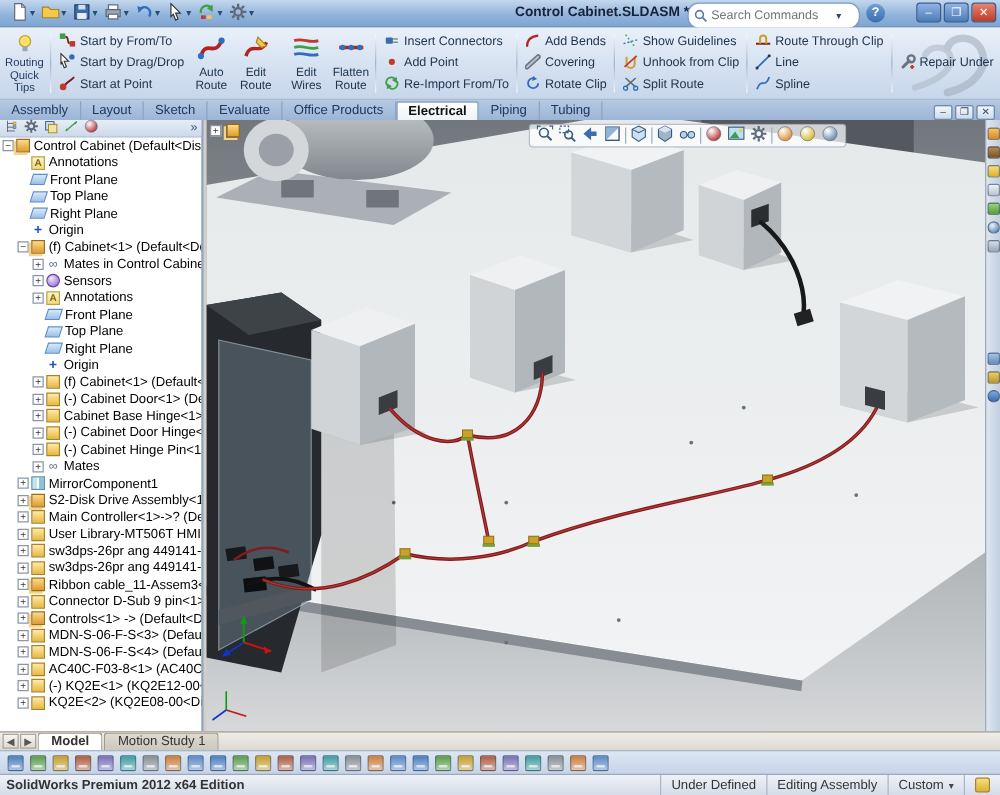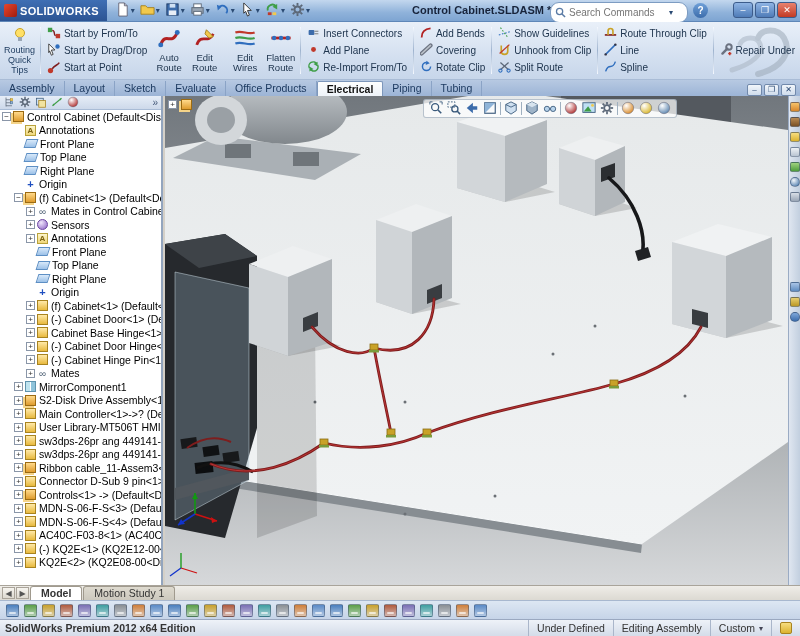--- a/index.html
+++ b/index.html
@@ -101,24 +101,20 @@
 #status-left{padding-left:5px;font-weight:bold;}
 #status-right{margin-left:auto;display:flex;align-items:center;height:100%;}
 .status-seg{padding:0 8px;border-left:1px solid #aab6ca;height:100%;display:flex;align-items:center;gap:4px;white-space:nowrap;}
 .caret-dn{font-size:8px;color:#445;}
 #status-edit-icon{width:12px;height:12px;background:linear-gradient(#f7dd7f,#dcb32f);border:1px solid #a8831f;border-radius:2px;}
 </style>
 </head>
 <body>
 
 <div id="titlebar">
-  <div id="logo">
-    <span class="logomark"></span>
-    <span class="logotext">SOLIDWORKS</span>
-  </div>
   <div id="tb-tools">
       <div class="tb-tool">
         <span><svg width="15" height="15" viewBox="0 0 16 16">
             <path d="M4,1 h6 l3,3 v11 h-9 z" fill="#fff" stroke="#667" stroke-width="1"></path>
             <path d="M10,1 v3 h3" fill="none" stroke="#667"></path>
           </svg></span>
         <span class="tb-caret">▾</span>
       </div>
       <div class="tb-tool">
         <span><svg width="15" height="15" viewBox="0 0 16 16">
@@ -276,21 +272,21 @@
               <rect x="2" y="5" width="7" height="6" rx="1" fill="#3c6cab"></rect>
               <line x1="9" y1="6.5" x2="14" y2="6.5" stroke="#8a8f94" stroke-width="1.5"></line>
               <line x1="9" y1="9.5" x2="14" y2="9.5" stroke="#8a8f94" stroke-width="1.5"></line>
             </svg></span>
           <span>Insert Connectors</span>
         </div>
         <div class="rbn-small">
           <span><svg width="13" height="13" viewBox="0 0 16 16">
               <circle cx="8" cy="8" r="3" fill="#c0392b"></circle>
             </svg></span>
-          <span>Add Plane</span>
+          <span>Add Point</span>
         </div>
         <div class="rbn-small">
           <span><svg width="13" height="13" viewBox="0 0 16 16">
               <path d="M3,10 A5,5 0 0 1 12,5" fill="none" stroke="#3f9e48" stroke-width="1.8"></path>
               <polygon points="13,2 13,8 8,5" fill="#3f9e48"></polygon>
               <path d="M13,6 A5,5 0 0 1 4,11" fill="none" stroke="#3f9e48" stroke-width="1.8"></path>
               <polygon points="3,14 3,8 8,11" fill="#3f9e48"></polygon>
             </svg></span>
           <span>Re-Import From/To</span>
         </div>

